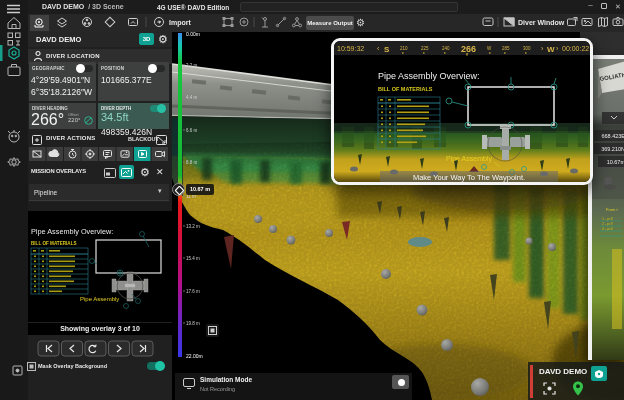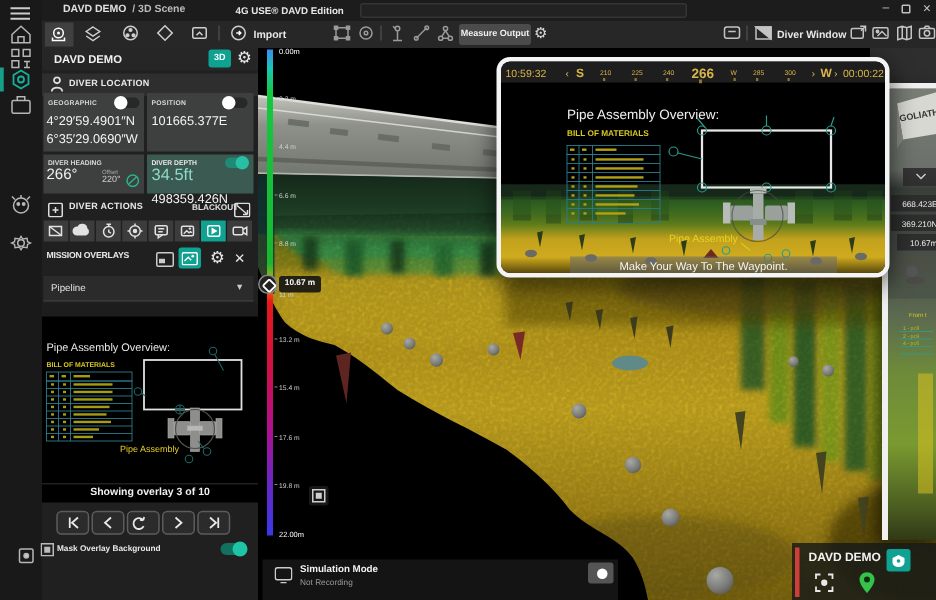--- a/index.html
+++ b/index.html
@@ -178,28 +178,28 @@
 <div class="abs" style="left:29px;top:62px;width:67px;height:39px;background:#3d403e;"></div>
 <div class="abs" style="left:98px;top:62px;width:71px;height:39px;background:#3d403e;"></div>
 <div class="abs" style="left:32px;top:66px;font-size:4.5px;font-weight:bold;color:#d8d8d8;letter-spacing:0.2px;">GEOGRAPHIC</div>
 <div class="abs" style="left:101px;top:66px;font-size:4.5px;font-weight:bold;color:#d8d8d8;letter-spacing:0.2px;">POSITION</div>
 
 <div class="abs" style="left:78px;top:65px;width:15px;height:7px;background:#282828;border-radius:4px;"></div>
 <div class="abs" style="left:76px;top:63.5px;width:9px;height:9px;background:#fff;border-radius:50%;"></div>
 <div class="abs" style="left:150px;top:65px;width:15px;height:7px;background:#282828;border-radius:4px;"></div>
 <div class="abs" style="left:148px;top:63.5px;width:9px;height:9px;background:#fff;border-radius:50%;"></div>
 <div class="abs" style="left:31px;top:75px;font-size:8.5px;color:#f2f2f2;">4°29′59.4901″N</div>
-<div class="abs" style="left:31px;top:87px;font-size:8.5px;color:#f2f2f2;">6°35′29.0690″W</div>
+<div class="abs" style="left:31px;top:87px;font-size:8.5px;color:#f2f2f2;">6°35′18.2126″W</div>
 <div class="abs" style="left:101px;top:75px;font-size:8.5px;color:#f2f2f2;">101665.377E</div>
 <div class="abs" style="left:101px;top:87px;font-size:8.5px;color:#f2f2f2;margin-top:40px;">498359.426N</div>
 
 <div class="abs" style="left:29px;top:103px;width:67px;height:26px;background:#3d403e;"></div>
 <div class="abs" style="left:98px;top:103px;width:71px;height:26px;background:#3b5a51;"></div>
 <div class="abs" style="left:32px;top:106px;font-size:4.5px;font-weight:bold;color:#d8d8d8;">DIVER HEADING</div>
-<div class="abs" style="left:31px;top:111px;font-size:10px;color:#f2f2f2;">266°</div>
+<div class="abs" style="left:31px;top:111px;font-size:16px;color:#f2f2f2;">266°</div>
 <div class="abs" style="left:68px;top:112px;font-size:4px;color:#aaa;">Offset</div>
 <div class="abs" style="left:68px;top:117px;font-size:6px;color:#ccc;">220°</div>
 <svg class="abs" width="9" height="9" viewBox="0 0 9 9" style="left:84px;top:116px;">
     <circle cx="4.5" cy="4.5" r="3.8" fill="none" stroke="#27b58f" stroke-width="1"></circle>
     <path d="M2,6.5 L7,2" stroke="#27b58f" stroke-width="1"></path>
   </svg>
 <div class="abs" style="left:101px;top:106px;font-size:4.5px;font-weight:bold;color:#e8e8e8;">DIVER DEPTH</div>
 <div class="abs" style="left:150px;top:105px;width:15px;height:7px;background:#1f8a76;border-radius:4px;"></div>
 <div class="abs" style="left:157px;top:103.5px;width:9px;height:9px;background:#27c0a4;border-radius:50%;"></div>
 <div class="abs" style="left:101px;top:111px;font-size:11px;color:#8fd8c6;">34.5ft</div>

